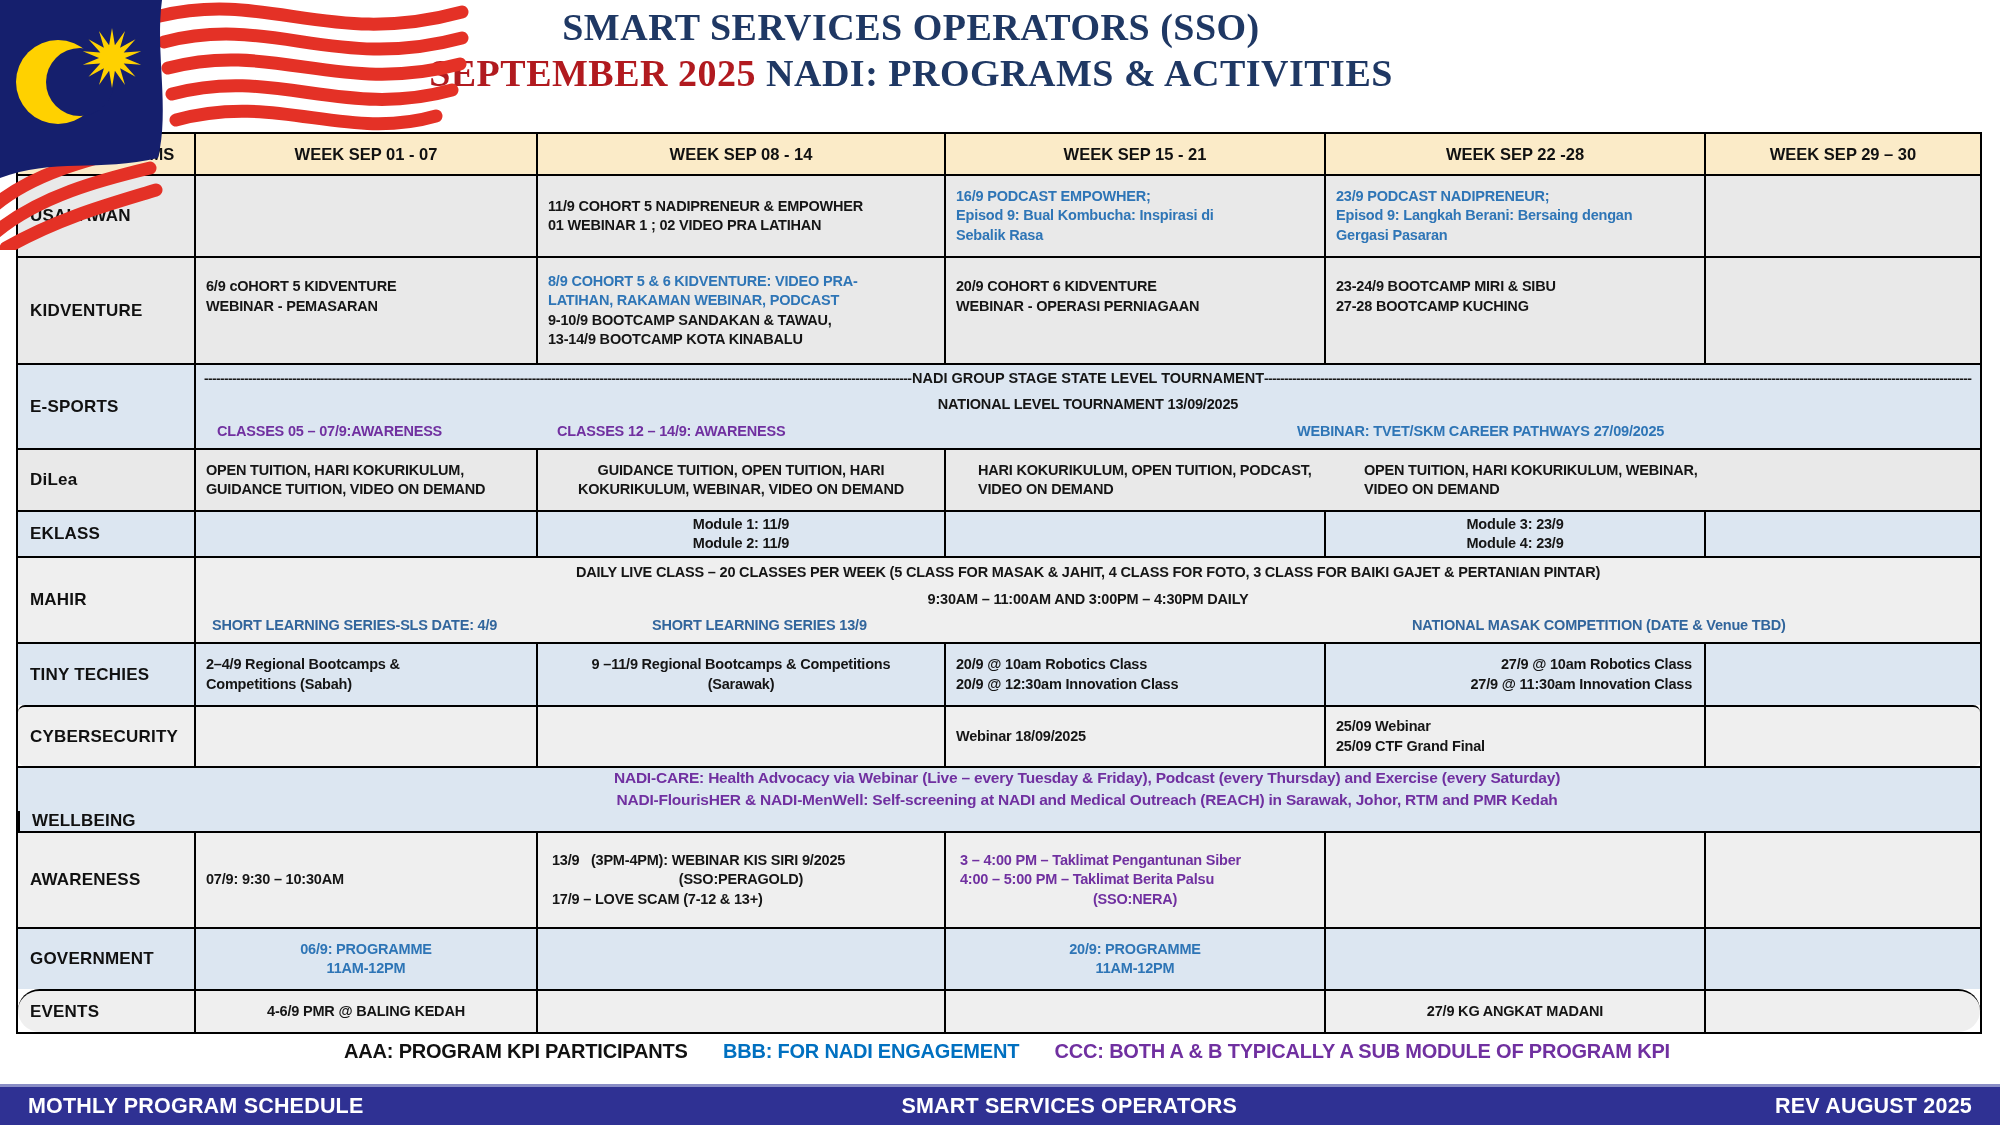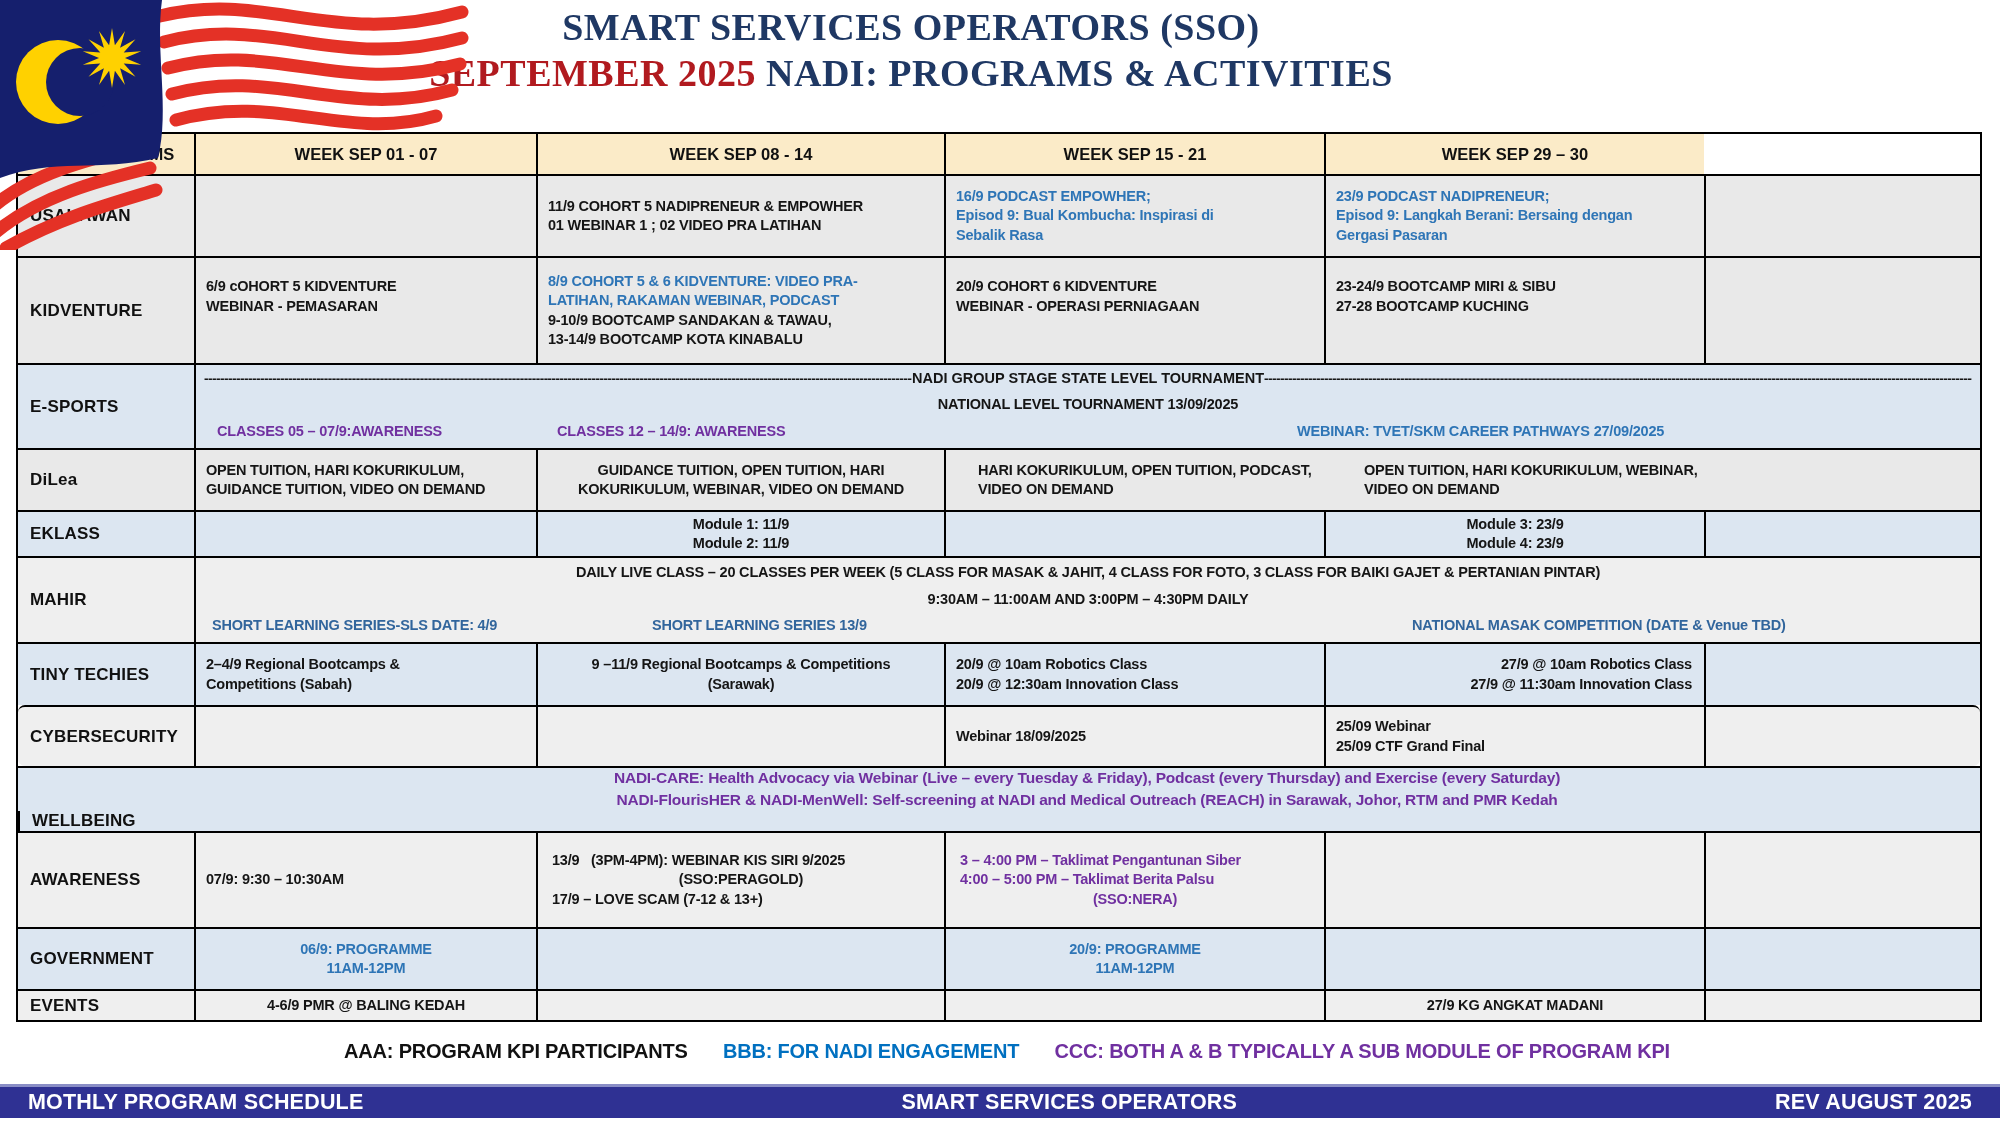--- a/index.html
+++ b/index.html
@@ -24,21 +24,21 @@
   .r:first-child{border-top:none;}
   .c{border-left:2.5px solid #000;box-sizing:border-box;display:flex;flex-direction:column;
      justify-content:center;overflow:hidden;position:relative;}
   .c:first-child{border-left:none;}
   .span5{grid-column:2/7;}
   .span3{grid-column:4/7;}
 
   .r-head{height:40px;} .r-usahawan{height:82px;} .r-kidventure{height:107px;}
   .r-esports{height:85px;} .r-dilea{height:62px;} .r-eklass{height:46px;}
   .r-mahir{height:86px;} .r-tiny{height:63px;} .r-cyber{height:61px;border-radius:7px;}
-  .r-well{height:65px;} .r-aware{height:96px;} .r-gov{height:62px;} .r-events{height:31px;}
+  .r-well{height:65px;} .r-aware{height:96px;} .r-gov{height:62px;} .r-events{height:43px;border-radius:22px;}
 
   .bg-head{background:#FBEBC8;}
   .bg-gray{background:#E9E9E9;}
   .bg-gray2{background:#EFEFEF;}
   .bg-blue{background:#DCE6F1;}
 
   .hcell{align-items:center;text-align:center;font-weight:bold;font-size:16.5px;color:#111;}
   .label{padding-left:12px;font-weight:bold;font-size:17px;color:#111;letter-spacing:.2px;}
 
   .txt{white-space:pre-line;font-weight:bold;font-size:14.5px;line-height:1.32;color:#151515;
@@ -63,21 +63,21 @@
   .dilea-merge .b2{flex:1;padding-left:4px;}
 
   
   .legend{position:absolute;top:1040px;left:0;width:1920px;text-align:center;font-weight:bold;
           font-size:20px;letter-spacing:-0.2px;z-index:2;padding-left:47px;}
   .legend span{margin:0 15px;white-space:nowrap;}
   .legend .l-a{color:#111;}
   .legend .l-b{color:#0070C0;}
   .legend .l-c{color:#7030A0;}
 
-  .bottombar{position:absolute;left:0;top:1084px;width:2000px;height:34px;background:#2F3193;
+  .bottombar{position:absolute;left:0;top:1084px;width:2000px;height:41px;background:#2F3193;
              border-top:3px solid #8A8EC6;box-sizing:border-box;display:flex;align-items:center;
              justify-content:space-between;padding:0 28px;z-index:6;}
   .bottombar span{color:#ffffff;font-weight:bold;font-size:21.5px;letter-spacing:.2px;white-space:nowrap;}
 </style>
 </head>
 <body>
 
 <div class="page">
 
   <svg class="flag" width="470" height="250" viewBox="0 0 470 250">
@@ -102,20 +102,21 @@
     <div class="t2"><span class="month">SEPTEMBER 2025</span><span> NADI: PROGRAMS &amp; ACTIVITIES</span></div>
   </div>
 
   <div class="tbl">
 
     <div class="r r-head">
       <div class="c hcell bg-head">SSO PROGRAMS</div>
       <div class="c hcell bg-head">WEEK SEP 01 - 07</div>
       <div class="c hcell bg-head">WEEK SEP 08 - 14</div>
       <div class="c hcell bg-head">WEEK SEP 15 - 21</div>
+      <div class="c hcell bg-head">WEEK SEP 22 -28</div>
       <div class="c hcell bg-head">WEEK SEP 29 – 30</div>
     </div>
 
     <div class="r r-usahawan bg-gray">
       <div class="c label">USAHAWAN</div>
       <div class="c"></div>
       <div class="c pl">
           <div class="txt">11/9 COHORT 5 NADIPRENEUR &amp; EMPOWHER
 01 WEBINAR 1 ; 02 VIDEO PRA LATIHAN</div>
         </div>

